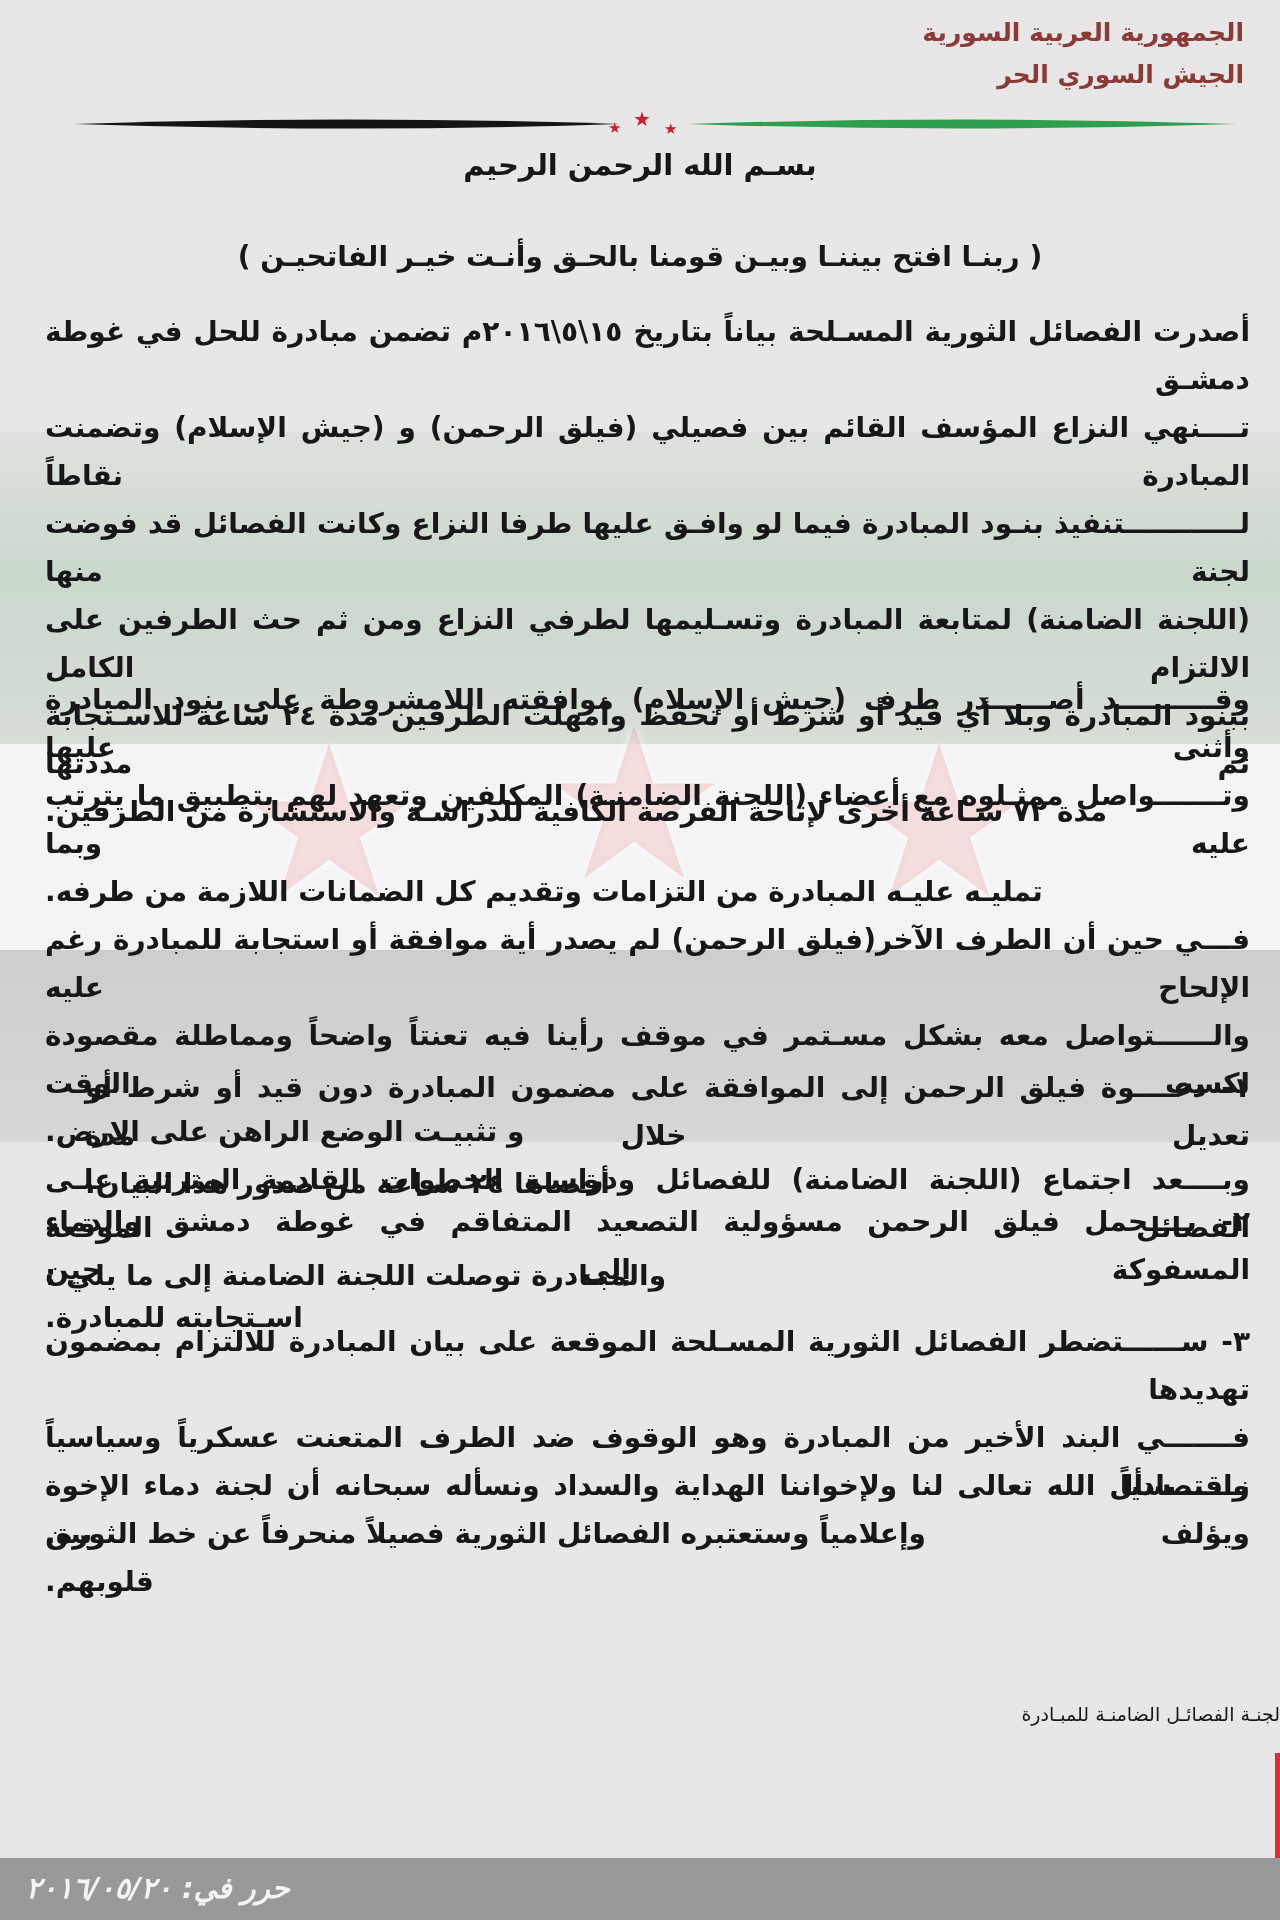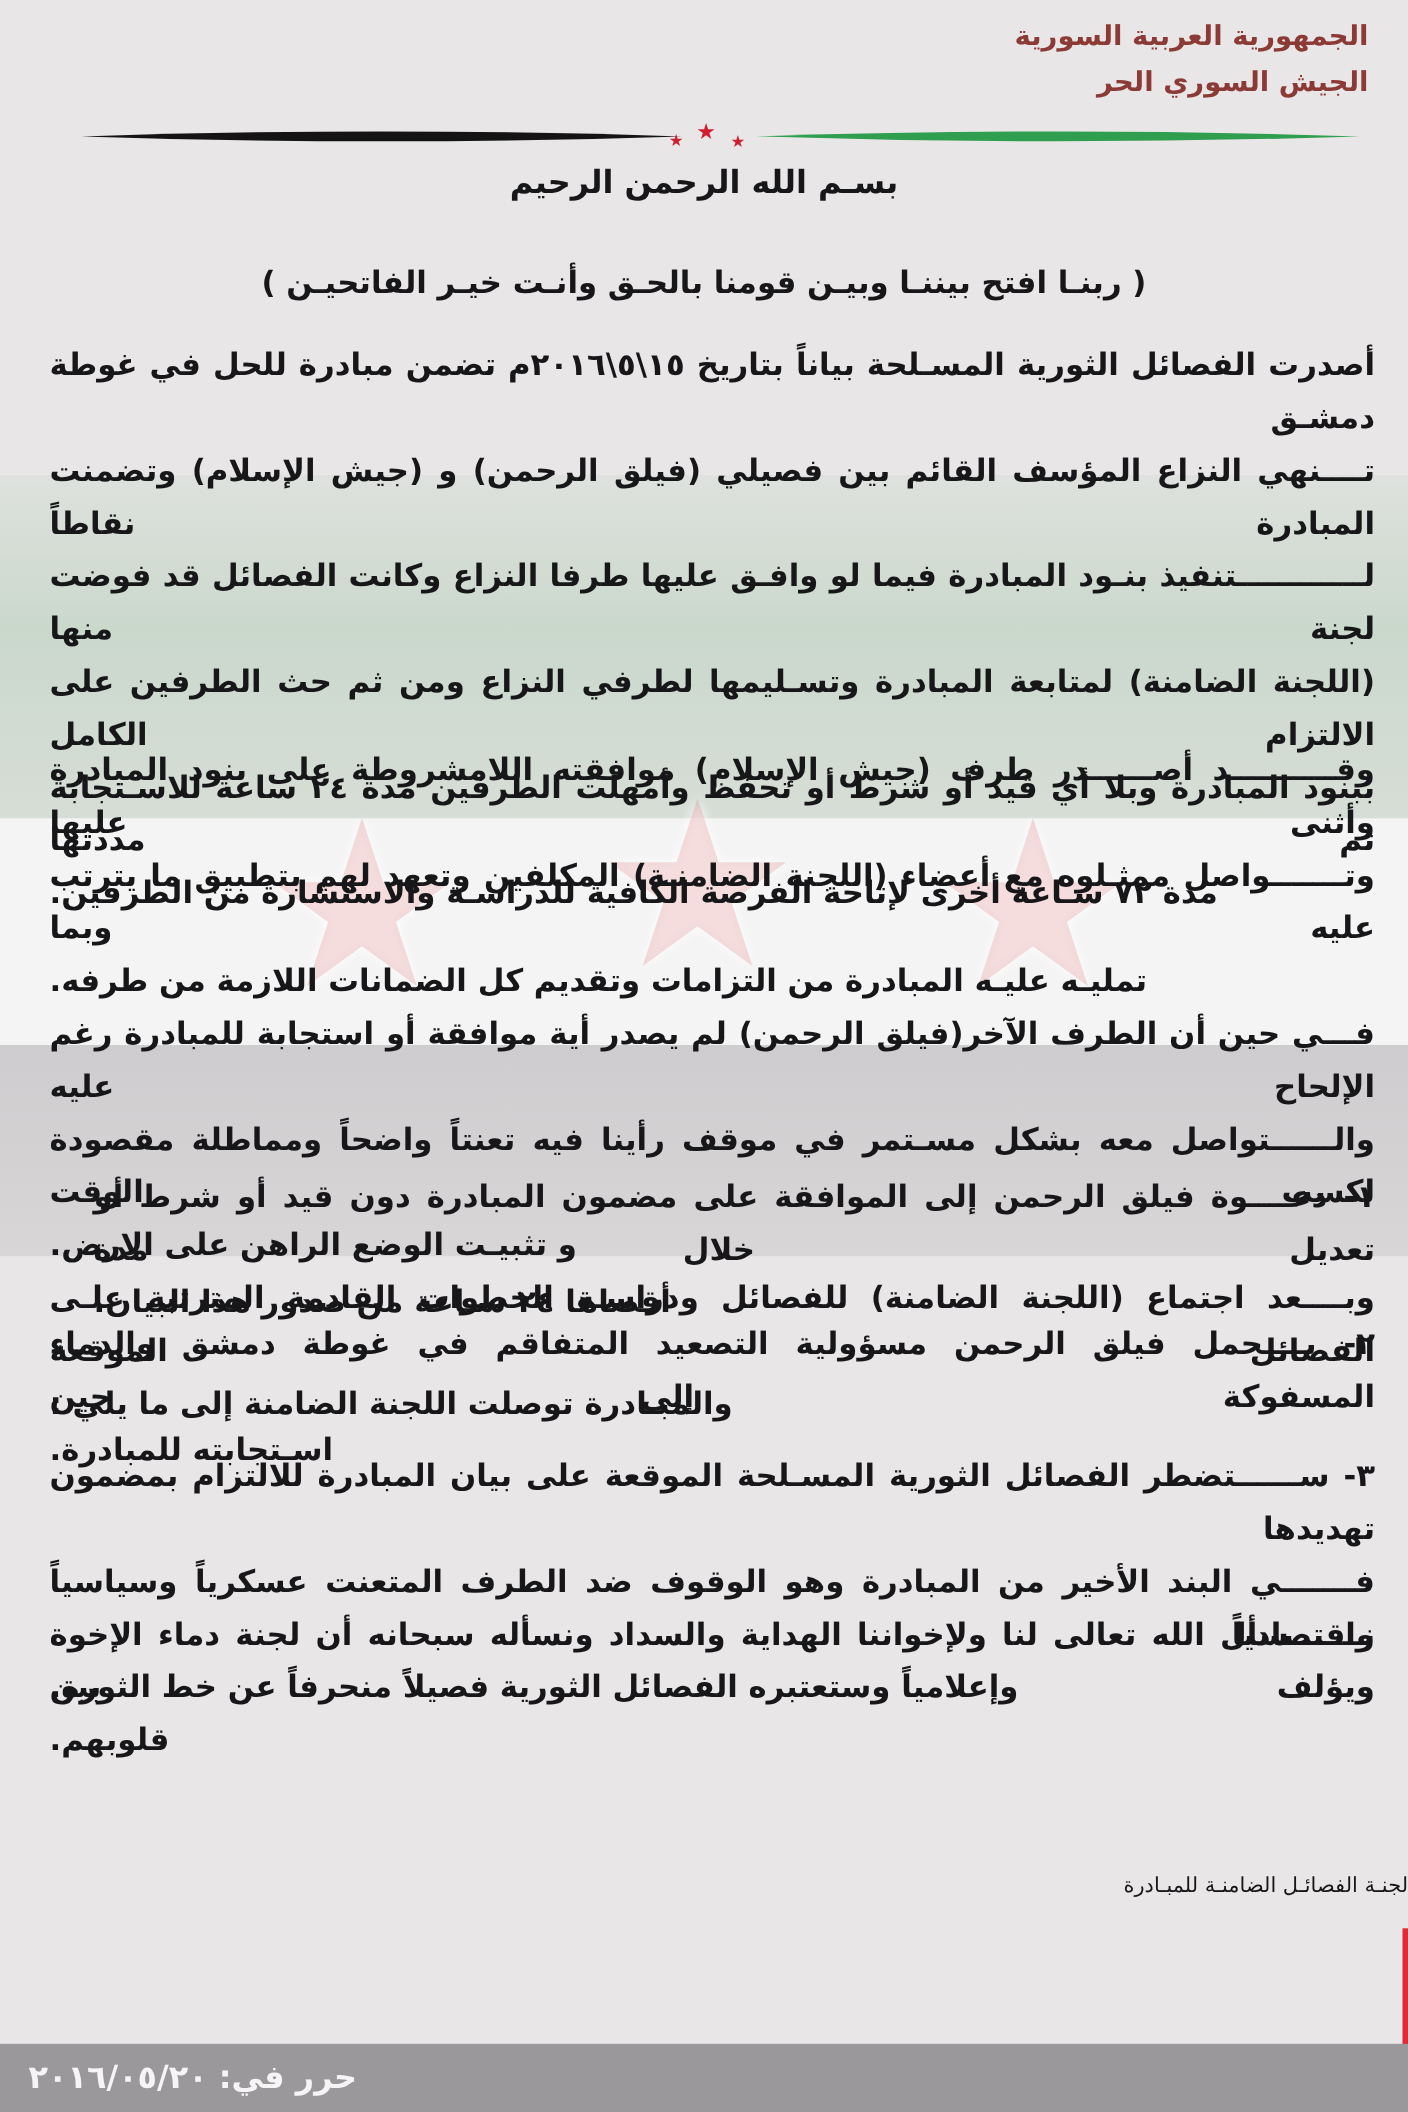--- a/index.html
+++ b/index.html
@@ -67,20 +67,21 @@
   .signature{
     position:absolute;left:0;top:1690px;width:100%;
     direction:rtl;text-align:right;
     font-weight:normal;font-size:19px;line-height:48px;
     color:var(--body-text,#17171a);
   }
   
   .footer-bar{
     position:absolute;left:0;bottom:0;width:100%;height:62px;
     background:var(--footer-bar,#9b989b);
+    font-style:italic;
   }
   .footer-bar span{
     position:absolute;left:26px;top:0;
     direction:rtl;
     color:#f6f4f5;font-weight:bold;font-size:29px;line-height:60px;
   }
   .redstrip{
     position:absolute;right:0;top:1753px;width:5px;height:167px;
     background:var(--edge-red,#e12a33);
   }

